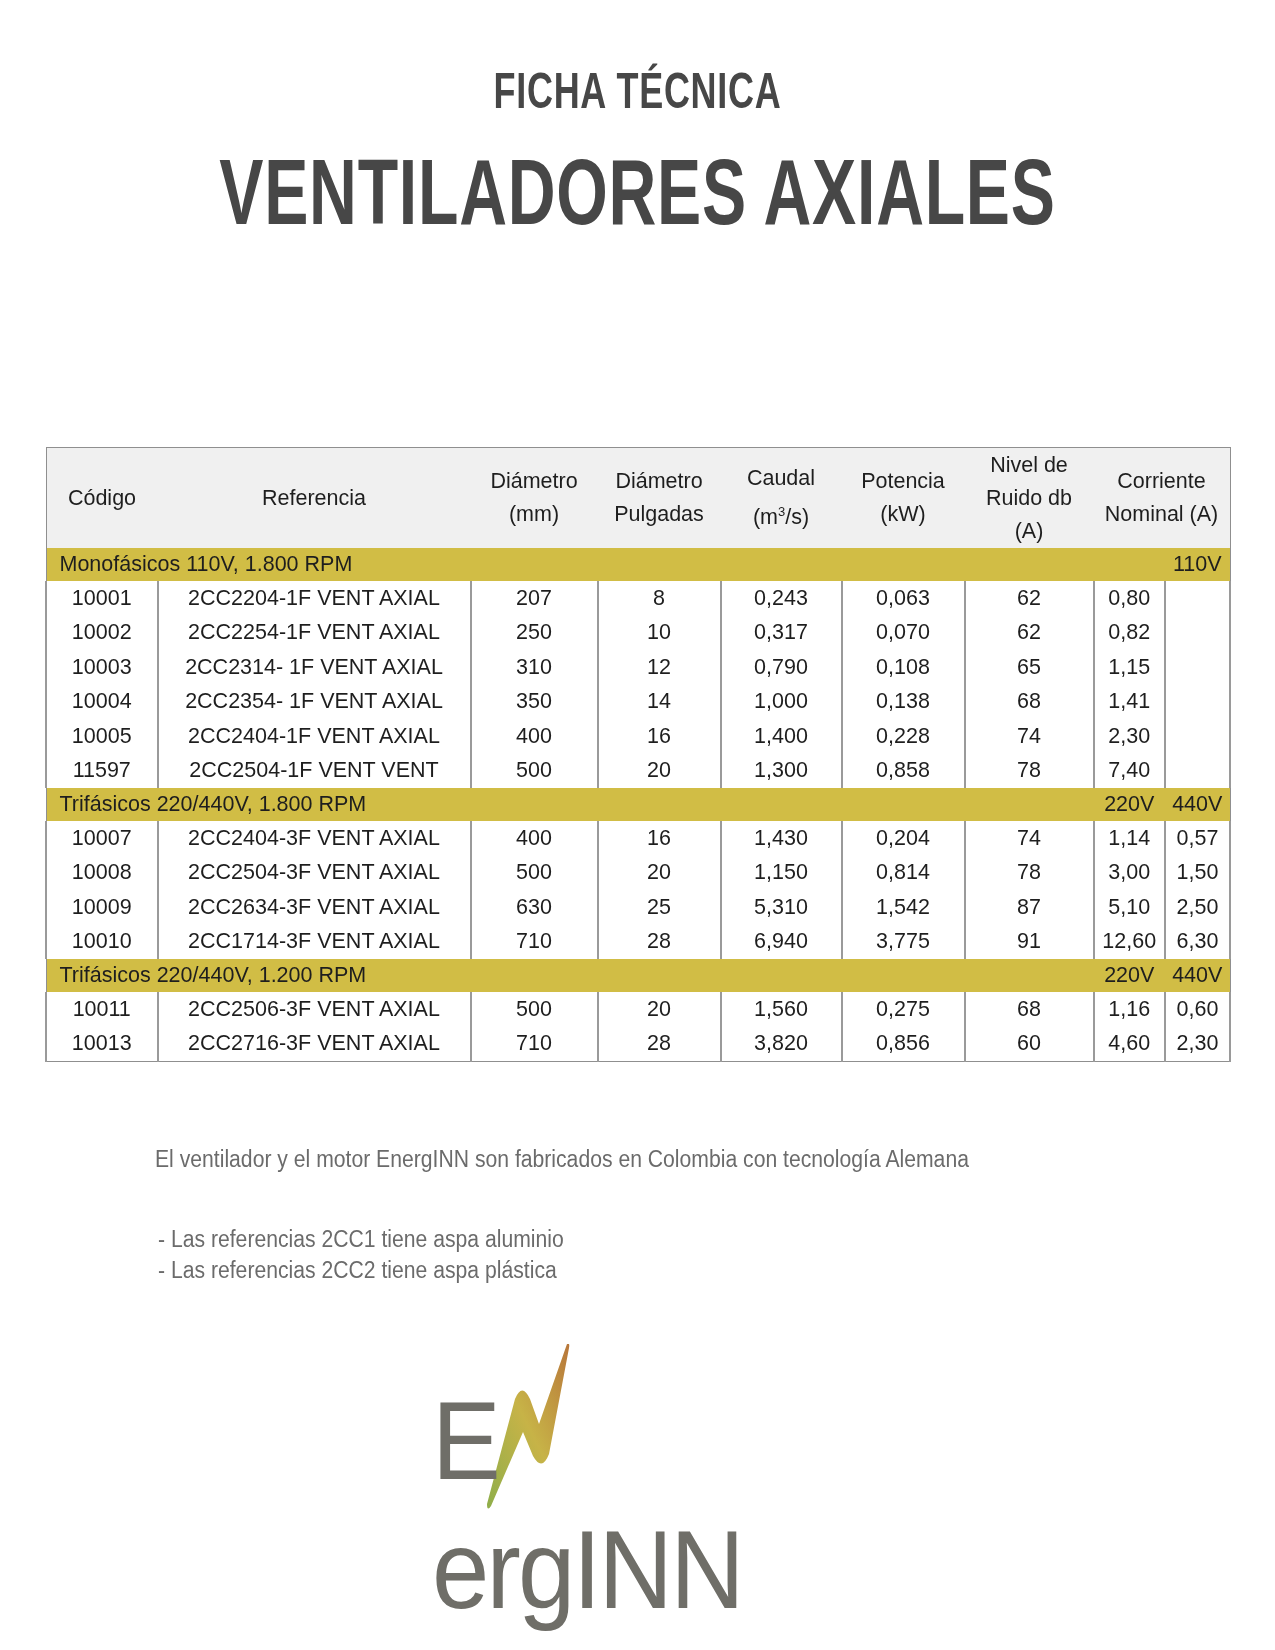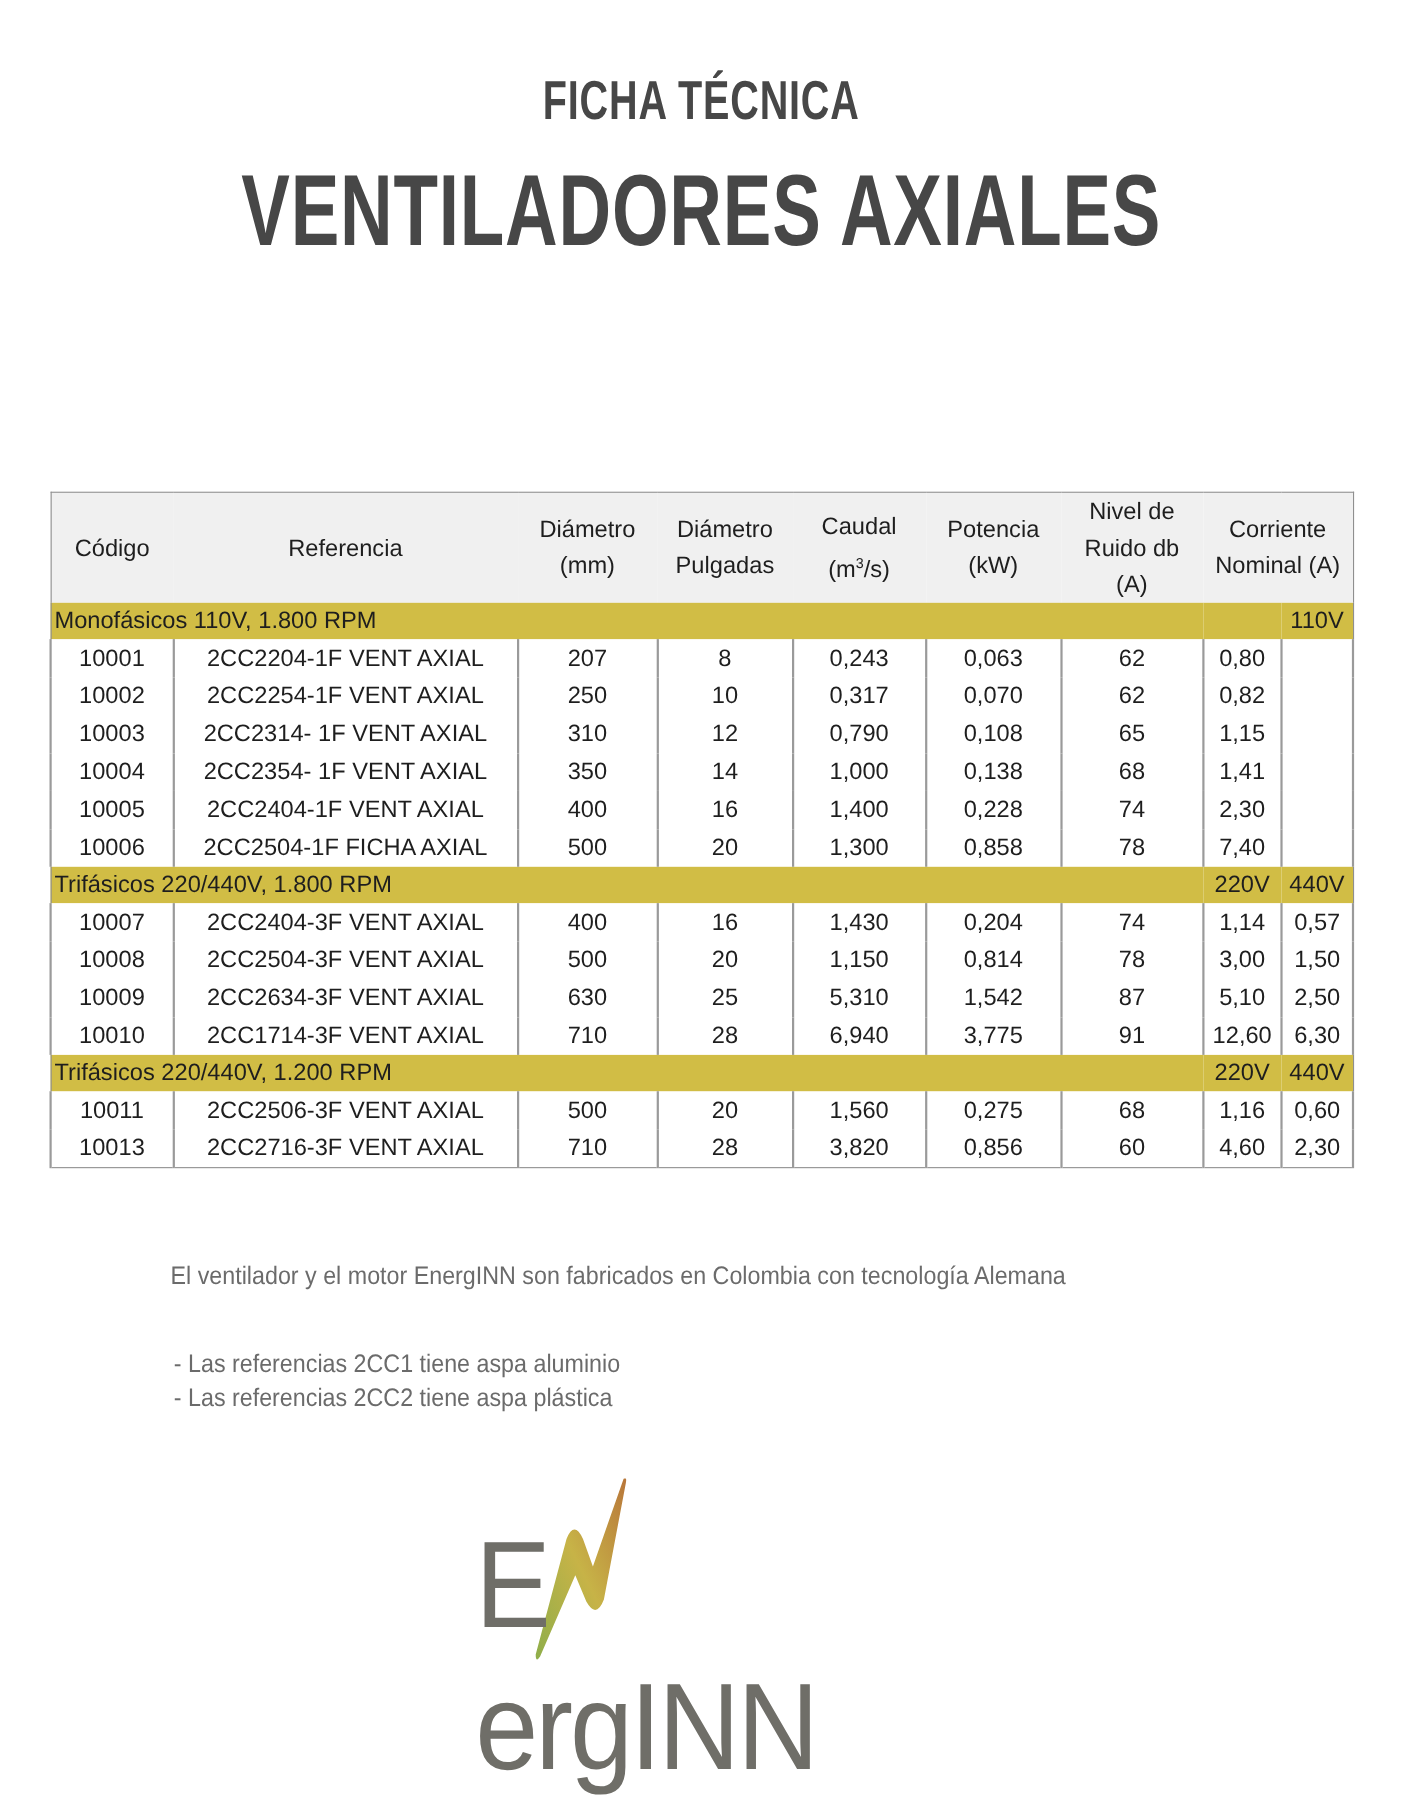--- a/index.html
+++ b/index.html
@@ -3,21 +3,21 @@
 <meta charset="utf-8">
 <style>
   html, body { margin:0; padding:0; background:#ffffff; }
   body { width:1275px; height:1650px; position:relative; overflow:hidden; font-family:"Liberation Sans", sans-serif; color:#222; }
   .title1 { position:absolute; left:0; width:1275px; top:62px; text-align:center; font-family:"Liberation Sans", sans-serif; font-weight:bold; font-size:50px; color:#474747; transform:scaleX(0.72); transform-origin:center; letter-spacing:1px; }
   .title2 { position:absolute; left:0; width:1275px; top:140px; text-align:center; font-family:"Liberation Sans", sans-serif; font-weight:bold; font-size:92px; color:#474747; transform:scaleX(0.72); transform-origin:center; letter-spacing:1px; }
   table.spec { position:absolute; left:45px; top:447px; width:1186px; border-collapse:collapse; font-family:"Liberation Sans", sans-serif; font-size:21.5px; color:#1e1e1e; border:1.5px solid #8f8f8f; }
   table.spec th { background:#f0f0f0; font-weight:normal; height:100px; text-align:center; vertical-align:middle; line-height:33px; padding:0 2px; }
   table.spec td { height:34.5px; text-align:center; padding:0; border-left:2px solid #9a9a9a; border-right:2px solid #9a9a9a; }
   tr.group td { background:#d1bd45; border:none; height:33px; }
-  tr.group td.glabel { text-align:left; padding-left:3px; }
+  tr.group td.glabel { text-align:left; padding-left:13px; }
   tr.group td.gv { text-align:center; }
   .col-code{width:107px}.col-ref{width:309px}.col-dmm{width:123px}.col-din{width:119px}.col-cau{width:117px}.col-pot{width:119px}.col-nr{width:125px}
   sup { font-size:13px; }
   .note { position:absolute; left:155px; top:1146px; font-size:23px; color:#6b6b6b; font-family:"Liberation Sans", sans-serif; transform:scaleX(0.92); transform-origin:left; }
   .bul { position:absolute; left:158px; font-size:23px; color:#6b6b6b; transform:scaleX(0.92); transform-origin:left; }
   .logo { position:absolute; left:420px; top:1344px; width:440px; height:170px;margin-left:12px; }
   .logo-text { position:absolute; left:0; top:32px; font-size:112px; color:#6f6e68; font-family:"Liberation Sans", sans-serif; letter-spacing:-3px; transform:scaleX(0.92); transform-origin:left; }
 </style>
 </head>
 <body>
@@ -93,22 +93,22 @@
         <td>2CC2404-1F VENT AXIAL</td>
         <td>400</td>
         <td>16</td>
         <td>1,400</td>
         <td>0,228</td>
         <td>74</td>
         <td>2,30</td>
         <td></td>
       </tr>
       <tr>
-        <td>10006</td>
-        <td>2CC2504-1F FICHA AXIAL</td>
+        <td>11597</td>
+        <td>2CC2504-1F VENT VENT</td>
         <td>500</td>
         <td>20</td>
         <td>1,300</td>
         <td>0,858</td>
         <td>78</td>
         <td>7,40</td>
         <td></td>
       </tr>
       <tr class="group">
         <td colspan="7" class="glabel">Trifásicos 220/440V, 1.800 RPM</td>

